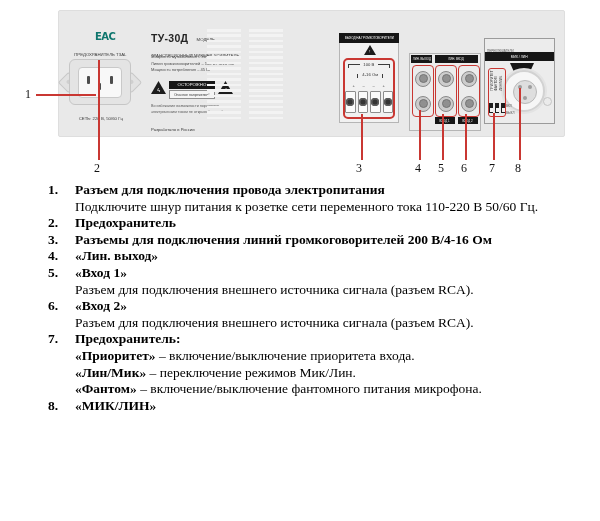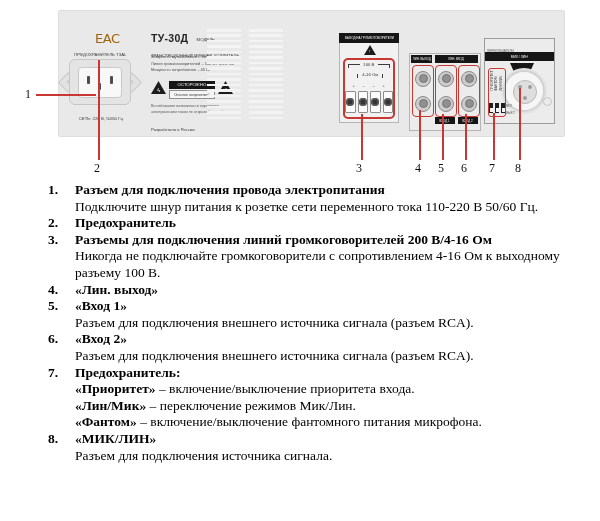--- a/index.html
+++ b/index.html
@@ -7,21 +7,21 @@
         font-family:"Liberation Sans",sans-serif;color:#111;}
   
   .fig{position:absolute;left:0;top:0;width:600px;height:185px;}
   .panel{position:absolute;left:58px;top:10px;width:505px;height:125px;
          background:#e9e9e9;border:1px solid #dedede;border-radius:2px;}
   .abs{position:absolute;}
   .tinyC{display:flex;align-items:center;justify-content:center;}
   .tinyC > span{font-size:6px;white-space:nowrap;transform:scale(0.72);transform-origin:center center;color:#3a3a3a;}
   .tinyL{font-size:6px;white-space:nowrap;display:inline-block;transform-origin:left top;color:#3a3a3a;}
   
-  .eac{left:36px;top:20px;font-weight:normal;font-size:13px;letter-spacing:-0.5px;color:#a16207;
+  .eac{left:36px;top:20px;font-weight:bold;font-size:10px;letter-spacing:-0.5px;color:#0f766e;
        font-family:"DejaVu Sans",sans-serif;}
   .fuseLbl{left:0;top:40px;width:82px;height:8px;}
   .inlet{left:10px;top:48px;width:62px;height:46px;}
   .inlet .body{position:absolute;inset:0;background:#e4e4e4;border:1px solid #c6c6c6;border-radius:6px;}
   .inlet .ear{position:absolute;top:50%;margin-top:-7px;width:13px;height:13px;background:#e2e2e2;
               border:1px solid #c8c8c8;border-radius:2px;transform:rotate(45deg);}
   .inlet .ear i{position:absolute;left:4px;top:4px;width:4px;height:4px;border-radius:50%;background:#cfcfcf;}
   .inlet .face{position:absolute;left:9px;top:8px;width:42px;height:29px;background:#f8f8f8;
                border:1px solid #c9c9c9;border-radius:4px;}
   .slot{position:absolute;width:3px;height:8px;background:#4d4d4d;border-radius:1px;}
@@ -325,21 +325,20 @@
       <span class="num">2.</span>
       <div>
         <div class="ititle">Предохранитель</div>
       </div>
     </div>
 
     <div class="item">
       <span class="num">3.</span>
       <div>
         <div class="ititle">Разъемы для подключения линий громкоговорителей 200 В/4-16 Ом</div>
-        <div class="ibody">Никогда не подключайте громкоговорители с сопротивлением 4-16 Ом к выходному разъему 100 В.</div>
       </div>
     </div>
 
     <div class="item">
       <span class="num">4.</span>
       <div>
         <div class="ititle">«Лин. выход»</div>
       </div>
     </div>
 
@@ -366,18 +365,17 @@
         <div class="ibody"><b>«Приоритет»</b><span> – включение/выключение приоритета входа.</span></div>
         <div class="ibody"><b>«Лин/Мик»</b><span> – переключение режимов Мик/Лин.</span></div>
         <div class="ibody"><b>«Фантом»</b><span> – включение/выключение фантомного питания микрофона.</span></div>
       </div>
     </div>
 
     <div class="item">
       <span class="num">8.</span>
       <div>
         <div class="ititle">«МИК/ЛИН»</div>
-        <div class="ibody">Разъем для подключения источника сигнала.</div>
       </div>
     </div>
 
   </div>
 </div>
 
 </body></html>

